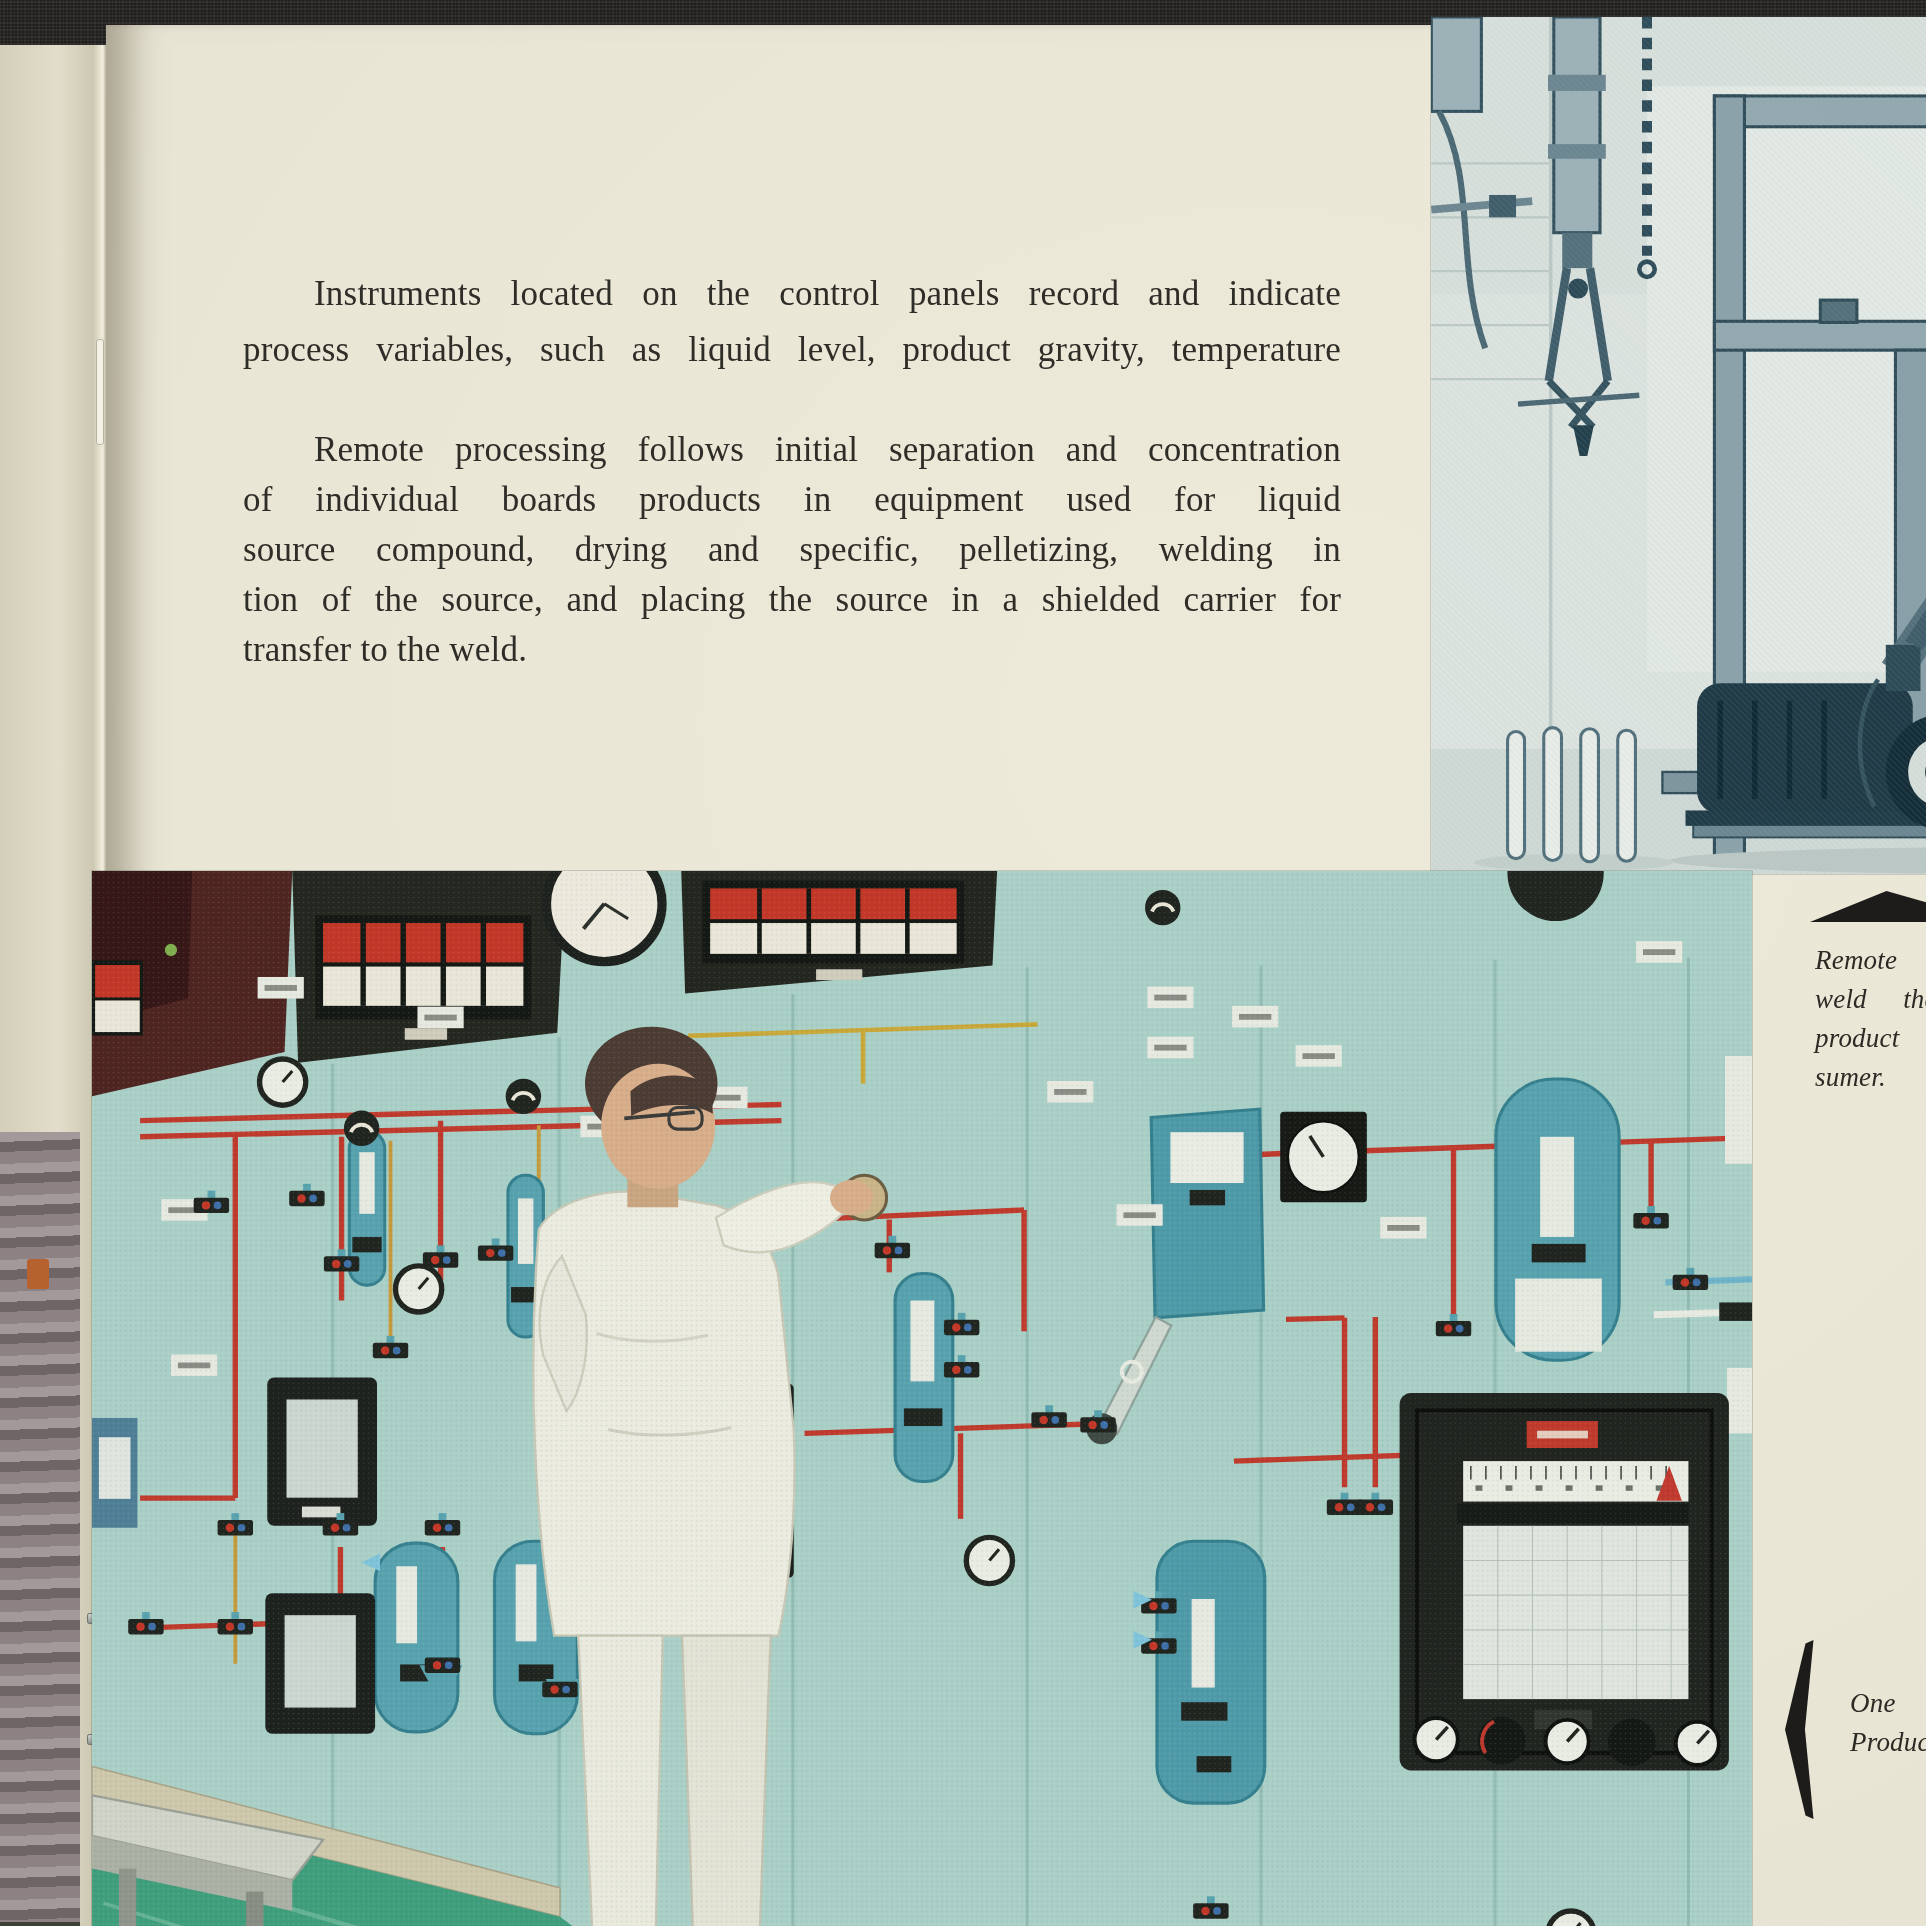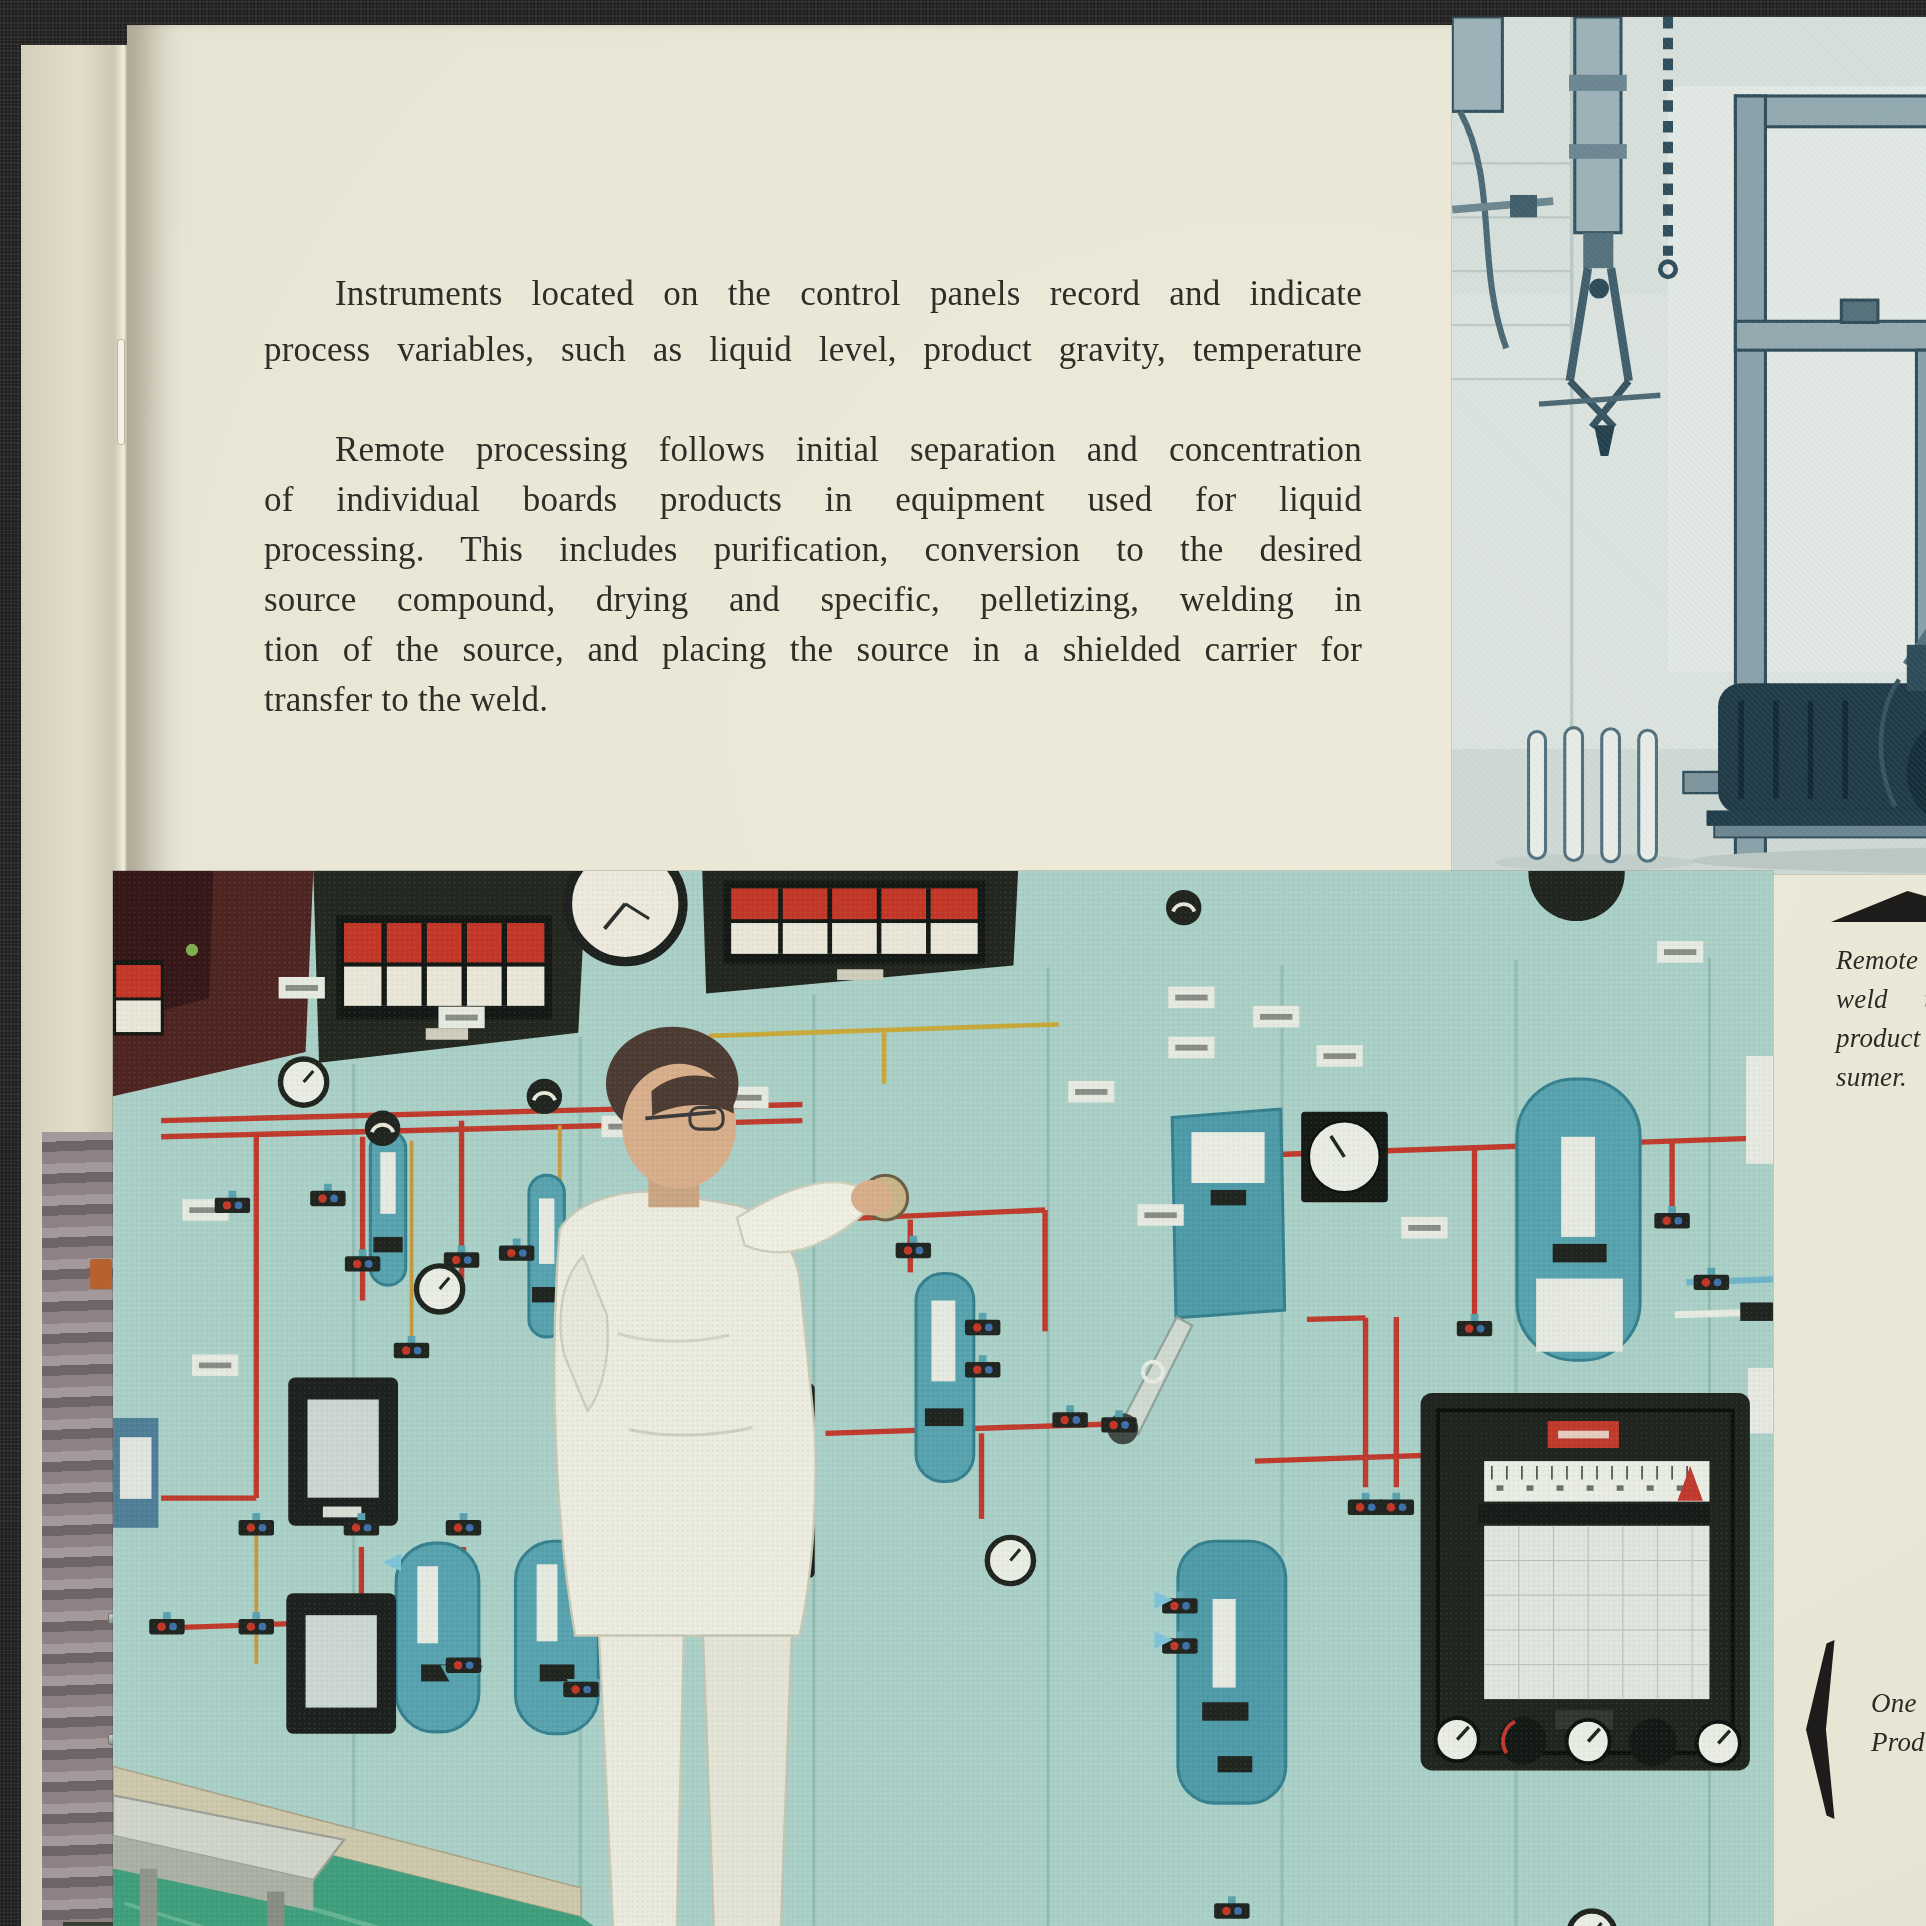--- a/index.html
+++ b/index.html
@@ -4,21 +4,21 @@
 <style>
   html,body{margin:0;padding:0;background:#1c1b19;}
   .stage{
     position:relative;width:2709px;height:2029px;overflow:hidden;
     background-color:#211f1d;
     background-image:
       repeating-linear-gradient(0deg, rgba(255,255,255,.055) 0 1.2px, rgba(0,0,0,0) 1.2px 3.5px),
       repeating-linear-gradient(90deg, rgba(255,255,255,.045) 0 1.2px, rgba(0,0,0,0) 1.2px 3.5px);
     font-family:"Liberation Serif", serif;
   }
-  .abs{position:absolute;margin-left:21px;}
+  .abs{position:absolute;}
   
   .facing-page{
     left:0;top:45px;width:106px;height:1973px;
     background:linear-gradient(90deg,#d3cfba 0%,#e2decb 55%,#cdc8b2 88%,#f2efdf 97%,#b9b4a0 100%);
   }
   .facing-photo{
     left:0;top:1087px;width:80px;height:886px;
     background:
       repeating-linear-gradient(178deg,#a3989a 0 10px,#6f6466 10px 20px,#8d8183 20px 32px);
   }
@@ -73,21 +73,20 @@
   <div class="abs staple" style="top:1734px;"></div>
 
   <div class="abs text-block">
     <div class="p1">
       <div class="body-line first">Instruments located on the control panels record and indicate</div>
       <div class="body-line">process variables, such as liquid level, product gravity, temperature</div>
     </div>
     <div class="p2">
       <div class="body-line first">Remote processing follows initial separation and concentration</div>
       <div class="body-line">of individual boards products in equipment used for liquid</div>
-      <div class="body-line">processing. This includes purification, conversion to the desired</div>
       <div class="body-line">source compound, drying and specific, pelletizing, welding in</div>
       <div class="body-line">tion of the source, and placing the source in a shielded carrier for</div>
       <div class="body-line last">transfer to the weld.</div>
     </div>
   </div>
 
   <div class="abs bw-photo">
   <svg width="1237" height="857" viewBox="0 0 3210 2225" xmlns="http://www.w3.org/2000/svg">
     <defs>
       <pattern id="bwtex" width="11" height="11" patternUnits="userSpaceOnUse" patternTransform="rotate(45)">

